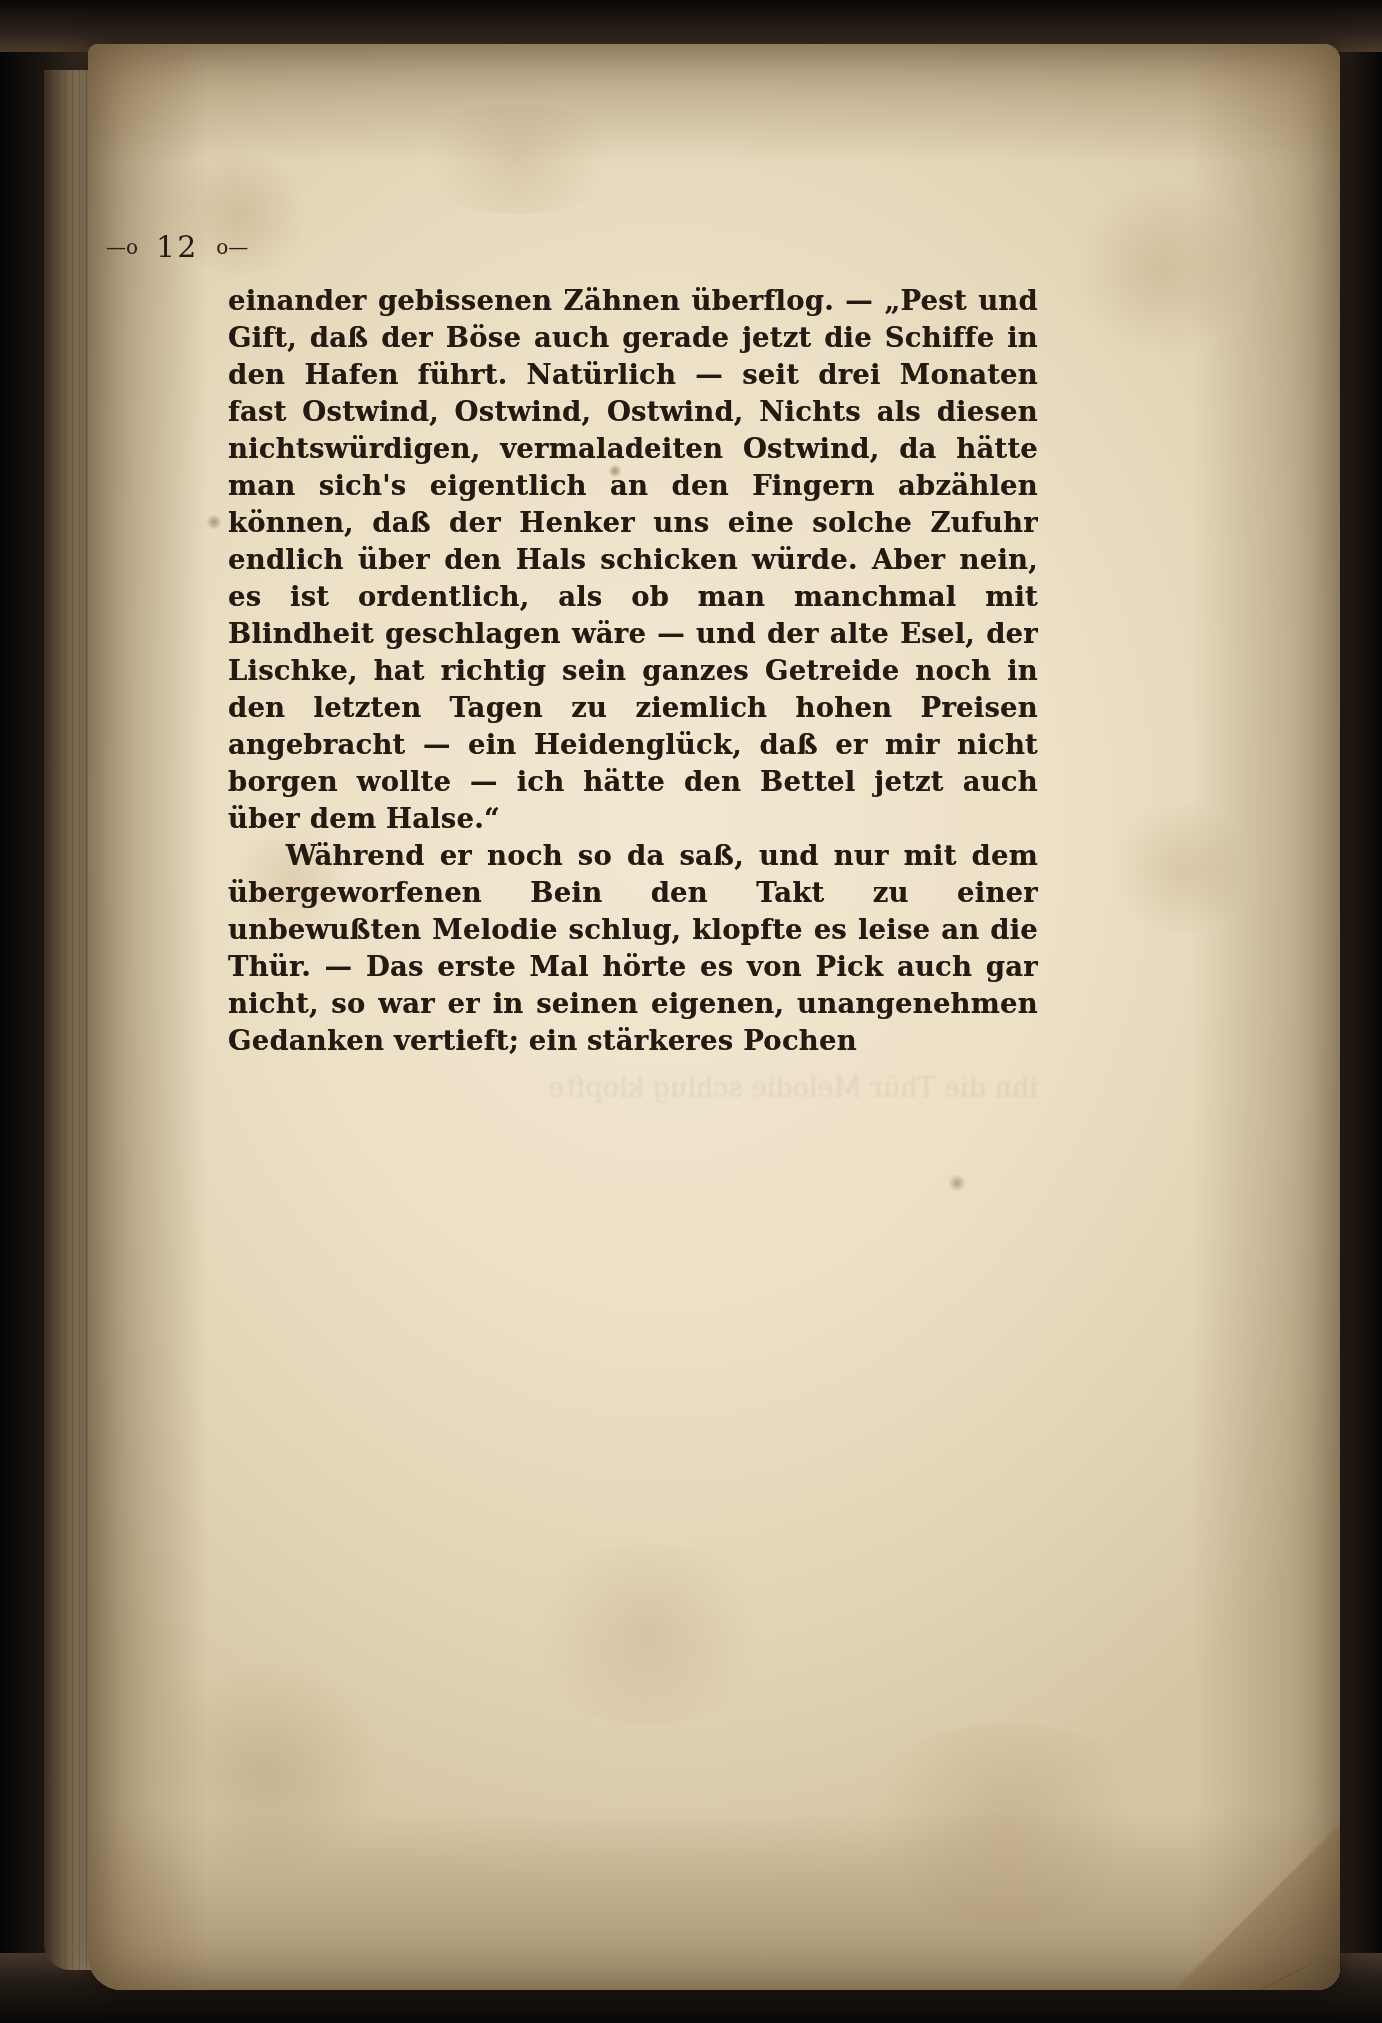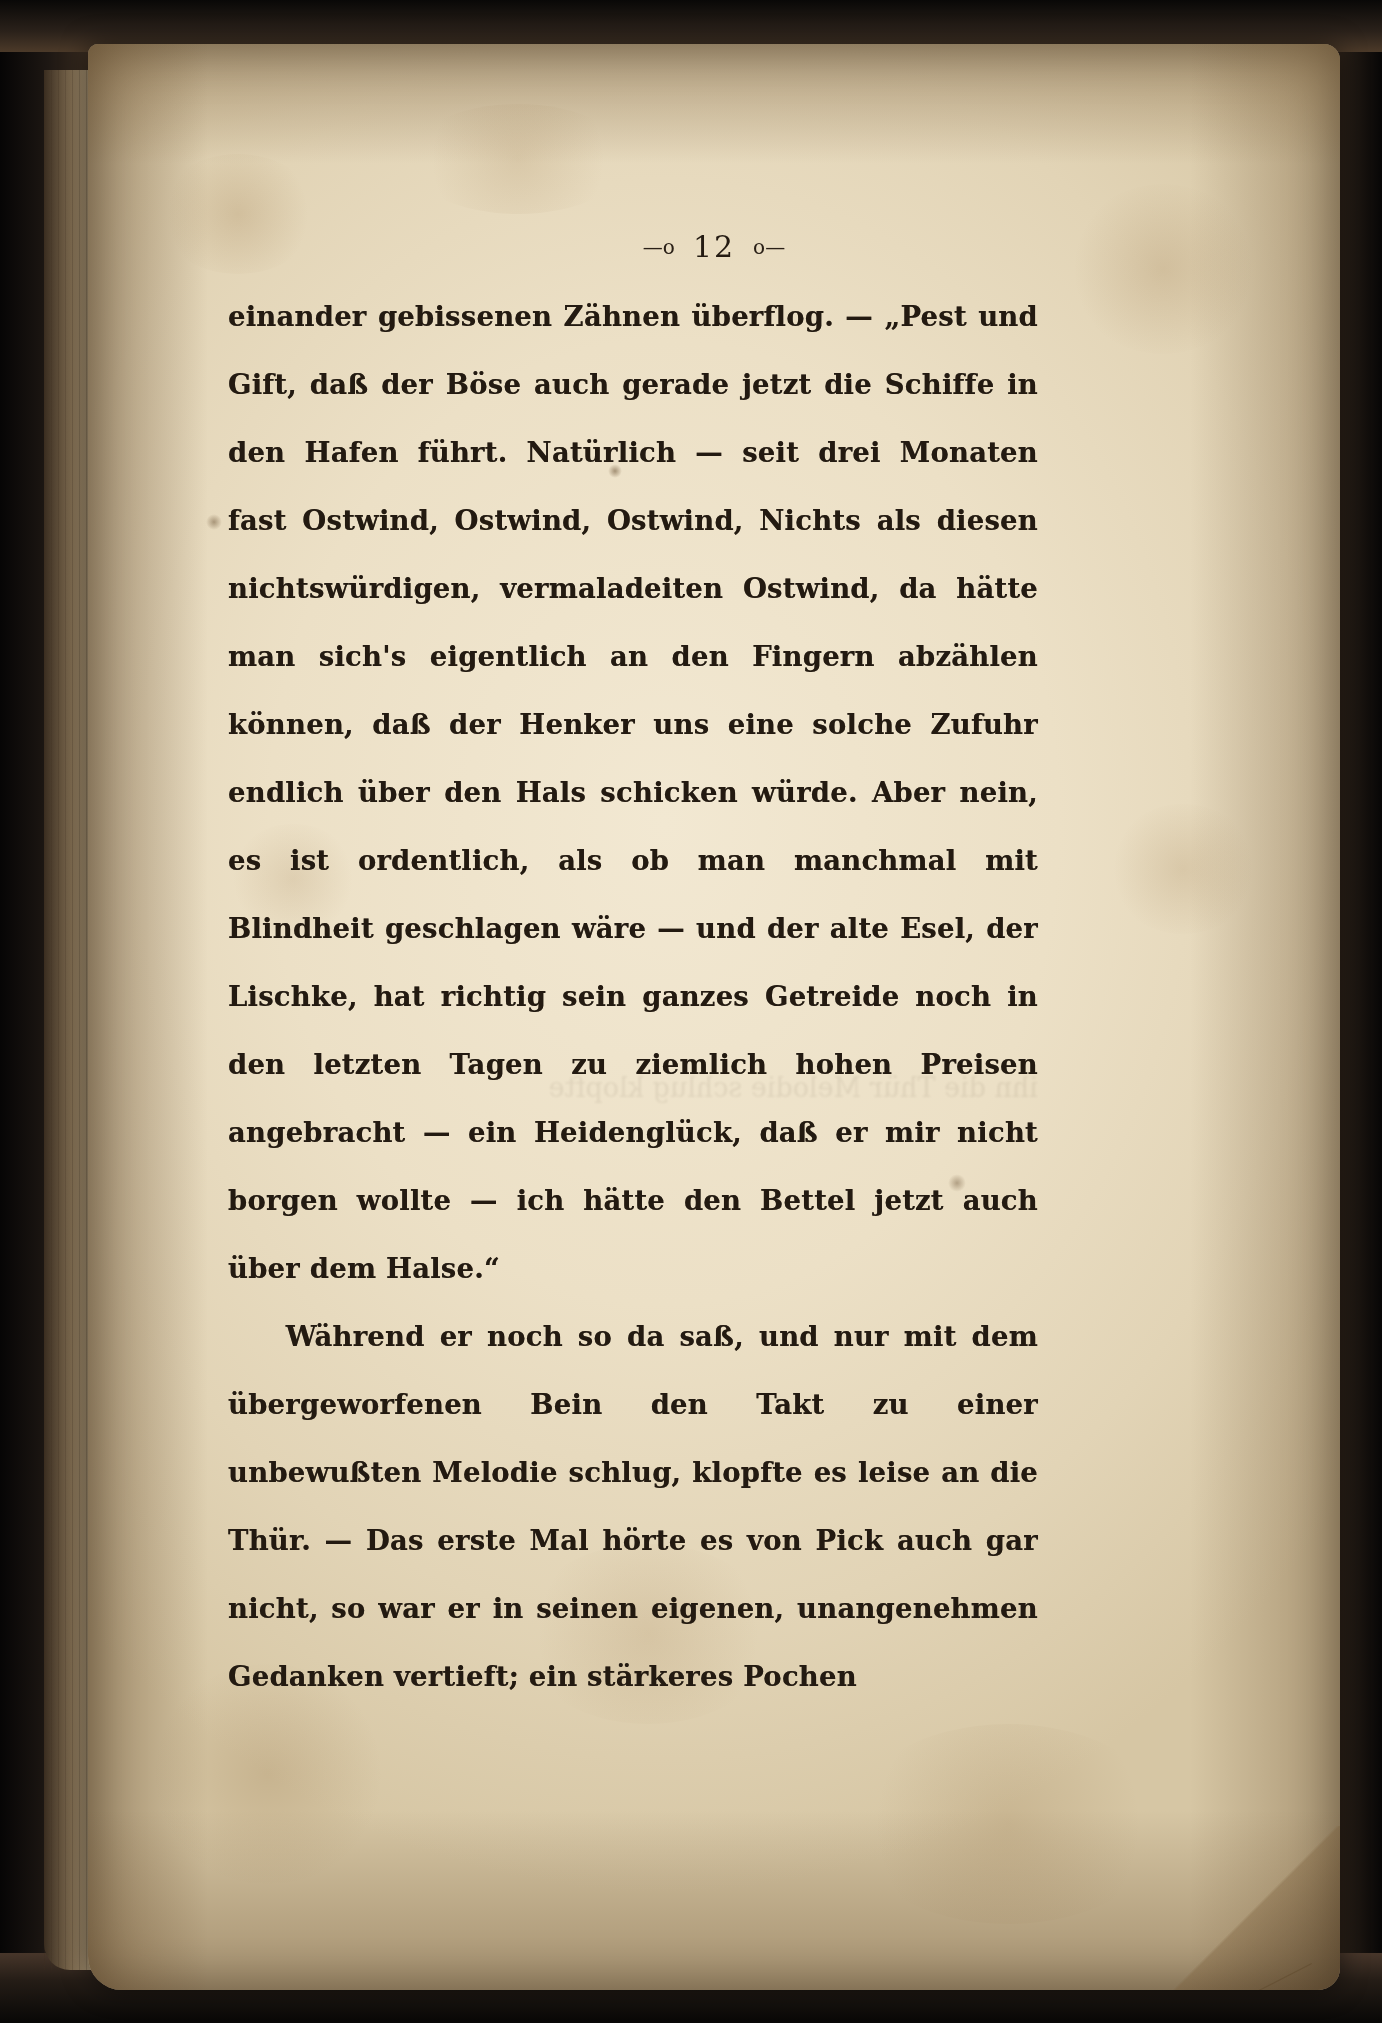--- a/index.html
+++ b/index.html
@@ -117,21 +117,20 @@
     left: 0; top: 0;
     width: 1252px; height: 1946px;
     z-index: 12;
   }
 
   .folio {
     position: absolute;
     top: 185px;
     left: 0;
     width: 1252px;
-    text-align: center;
     font-family: "DejaVu Serif", serif;
     font-size: 30px;
     color: #241b12;
     letter-spacing: 2px;
   }
   .folio .orn {
     font-size: 20px;
     color: #2a2017;
     vertical-align: 3px;
     padding: 0 18px;
@@ -142,21 +141,21 @@
     position: absolute;
     left: 140px;
     top: 238px;
     width: 810px;
   }
 
   p.para {
     margin: 0;
     font-family: "DejaVu Serif", serif;
     font-size: 27.5px;
-    line-height: 68px;
+    line-height: 37px;
     color: #231a11;
     text-align: justify;
     text-justify: inter-word;
     letter-spacing: .2px;
     
     font-weight: 600;
     text-shadow: 0 0 .6px rgba(25,18,10,.55);
   }
   p.para + p.para { text-indent: 2.1em; }
 

